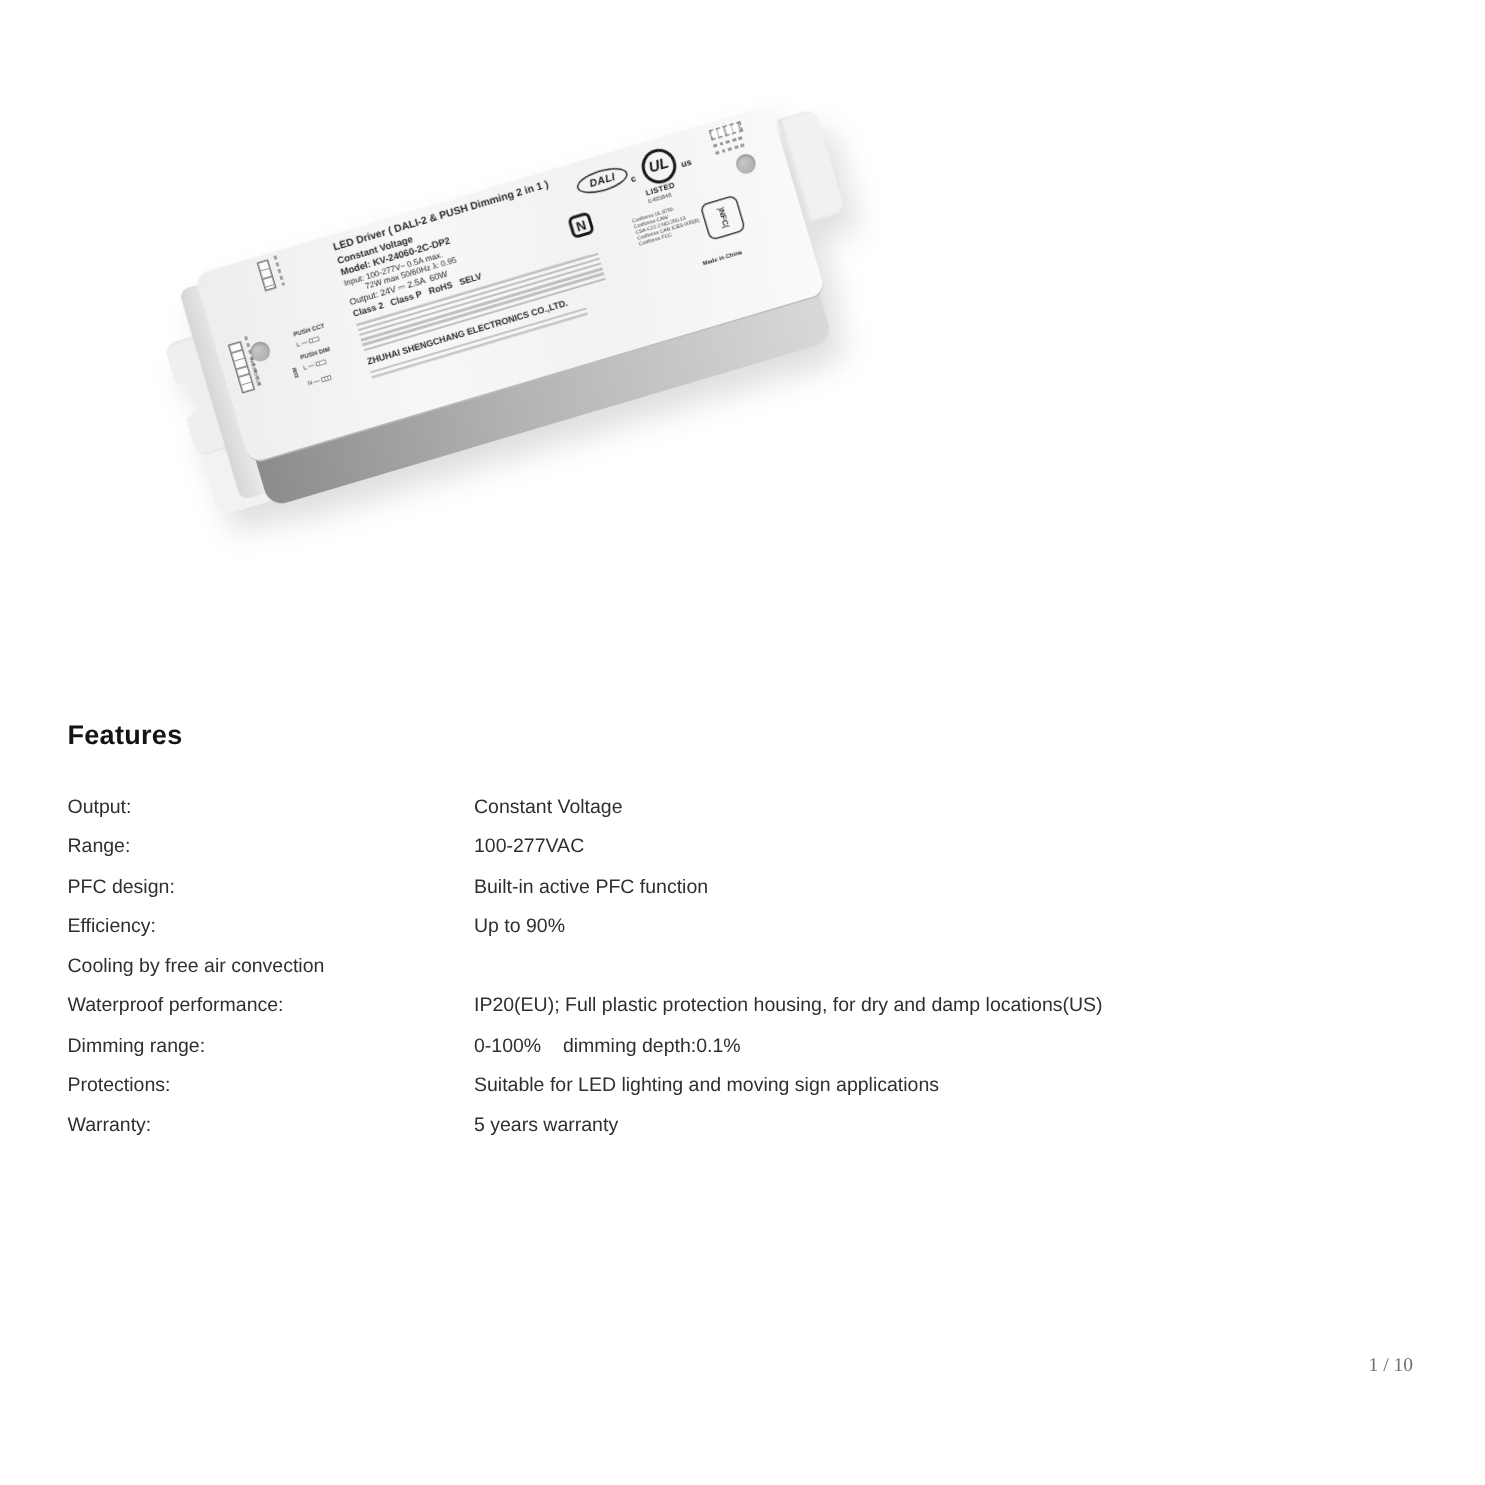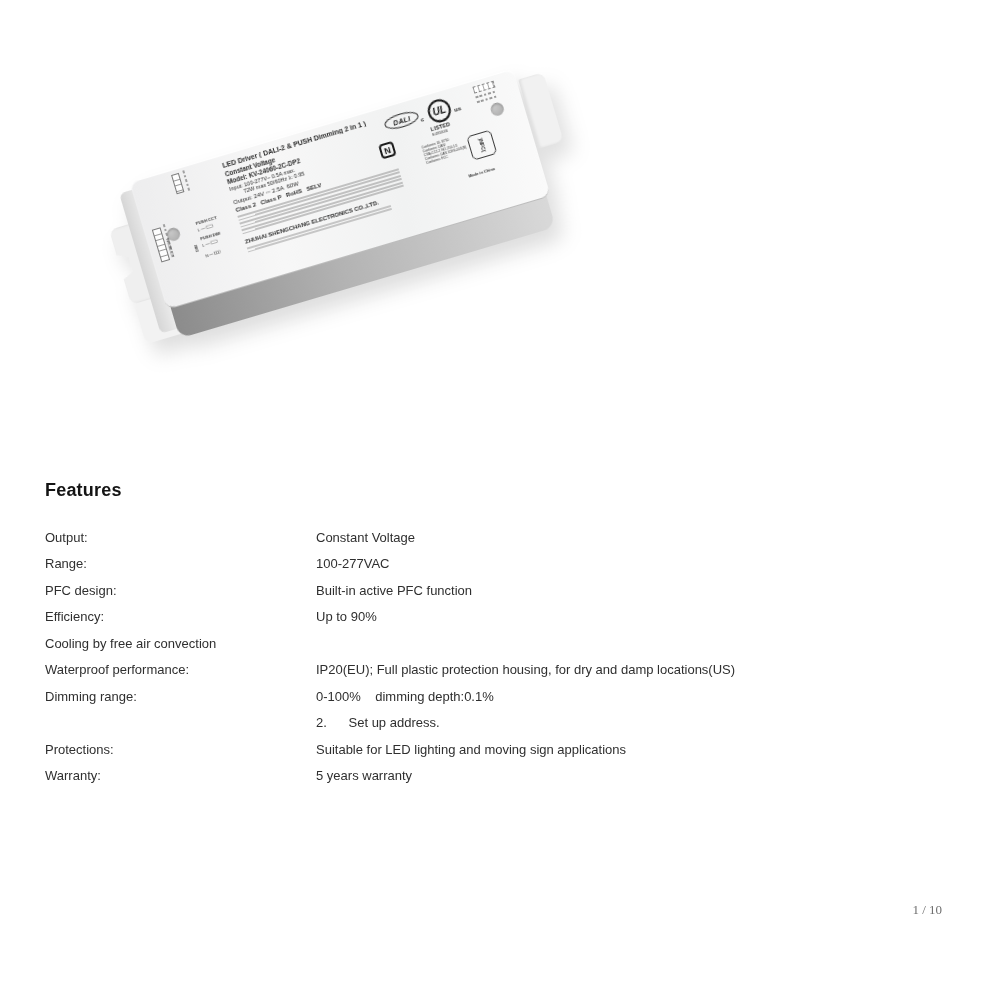--- a/index.html
+++ b/index.html
@@ -232,24 +232,20 @@
         </div>
       <div class="feat-row">
           <span class="feat-label">Waterproof performance:</span>
           <span class="feat-value">IP20(EU); Full plastic protection housing, for dry and damp locations(US)</span>
         </div>
       <div class="feat-row">
           <span class="feat-label">Dimming range:</span>
           <span class="feat-value">0-100%    dimming depth:0.1%</span>
         </div>
       <div class="feat-row">
-          <span class="feat-label"></span>
-          <span class="feat-value">2.      Set up address.</span>
-        </div>
-      <div class="feat-row">
           <span class="feat-label">Protections:</span>
           <span class="feat-value">Suitable for LED lighting and moving sign applications</span>
         </div>
       <div class="feat-row">
           <span class="feat-label">Warranty:</span>
           <span class="feat-value">5 years warranty</span>
         </div>
     </div>
   </section>
 

